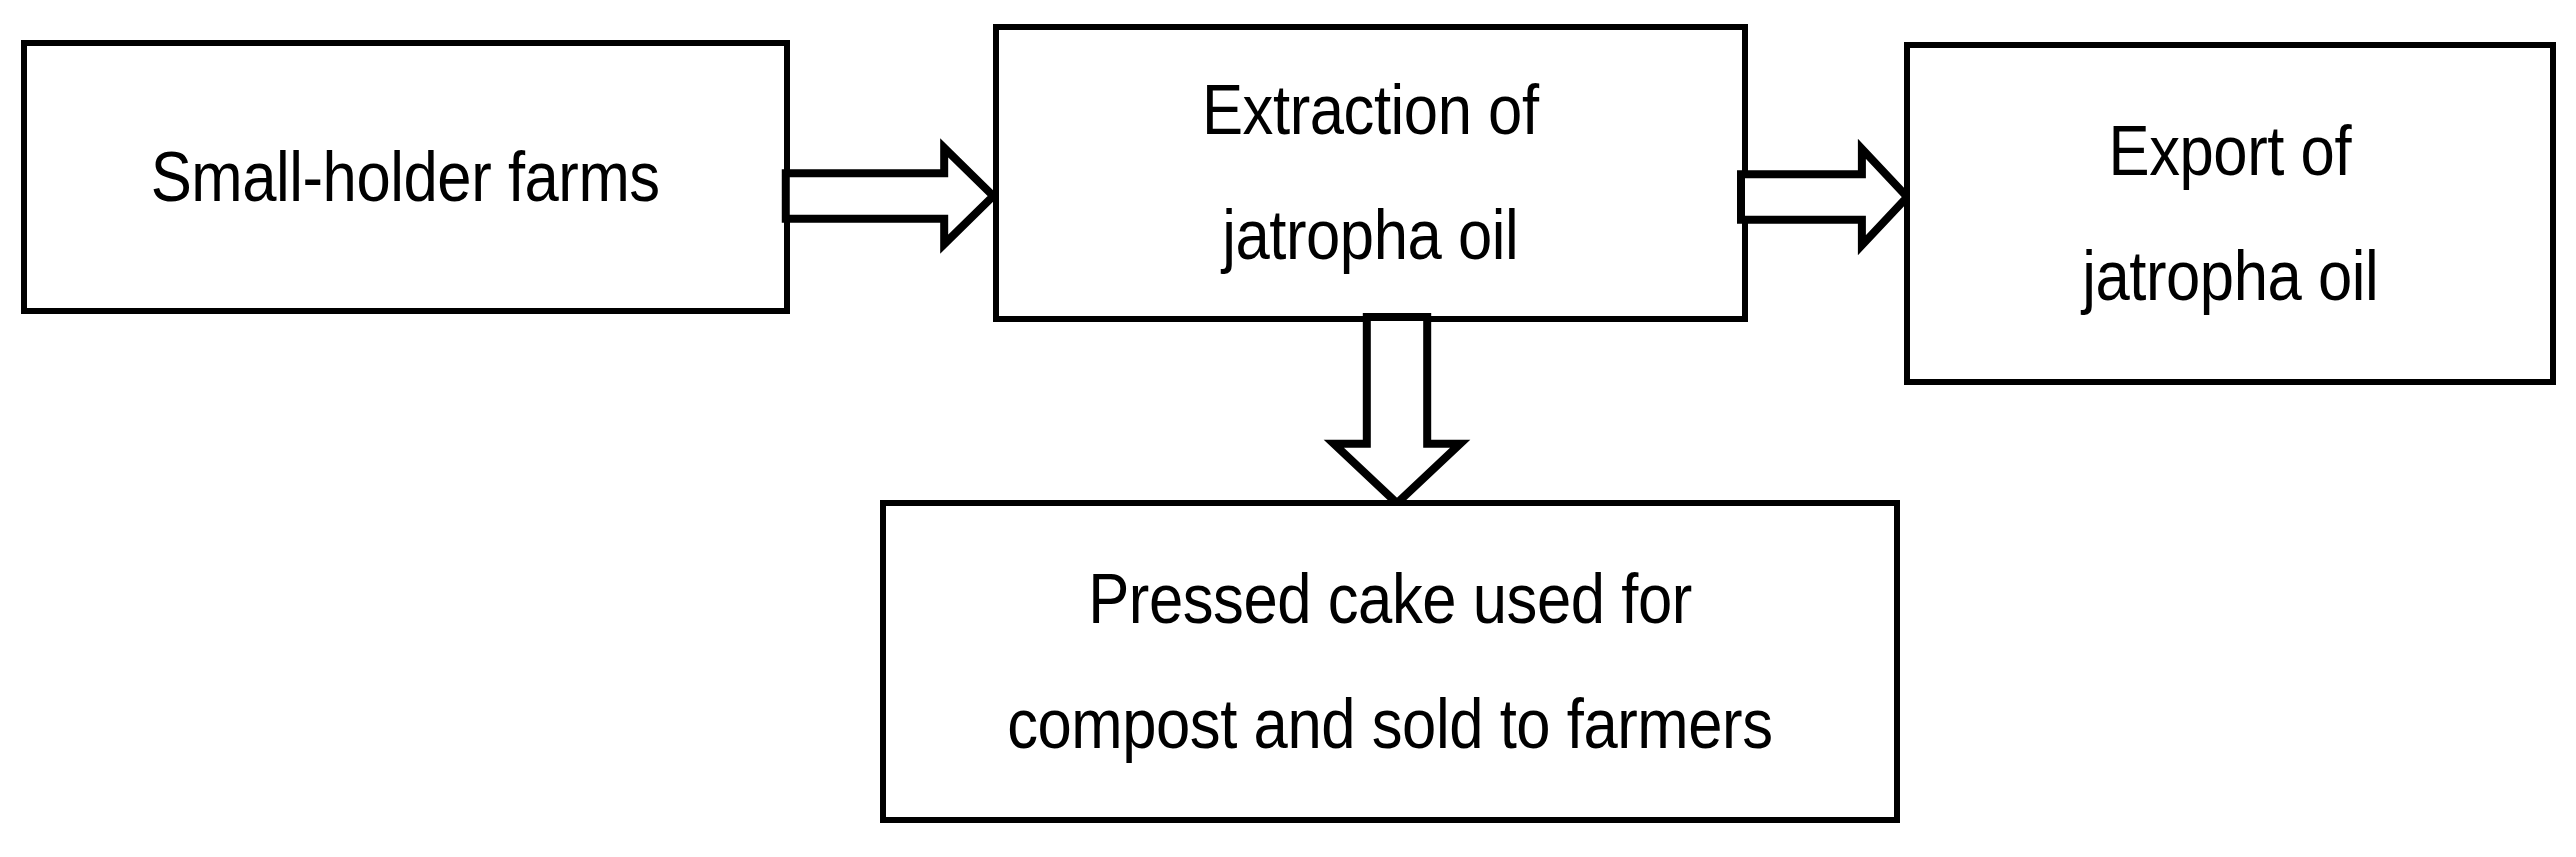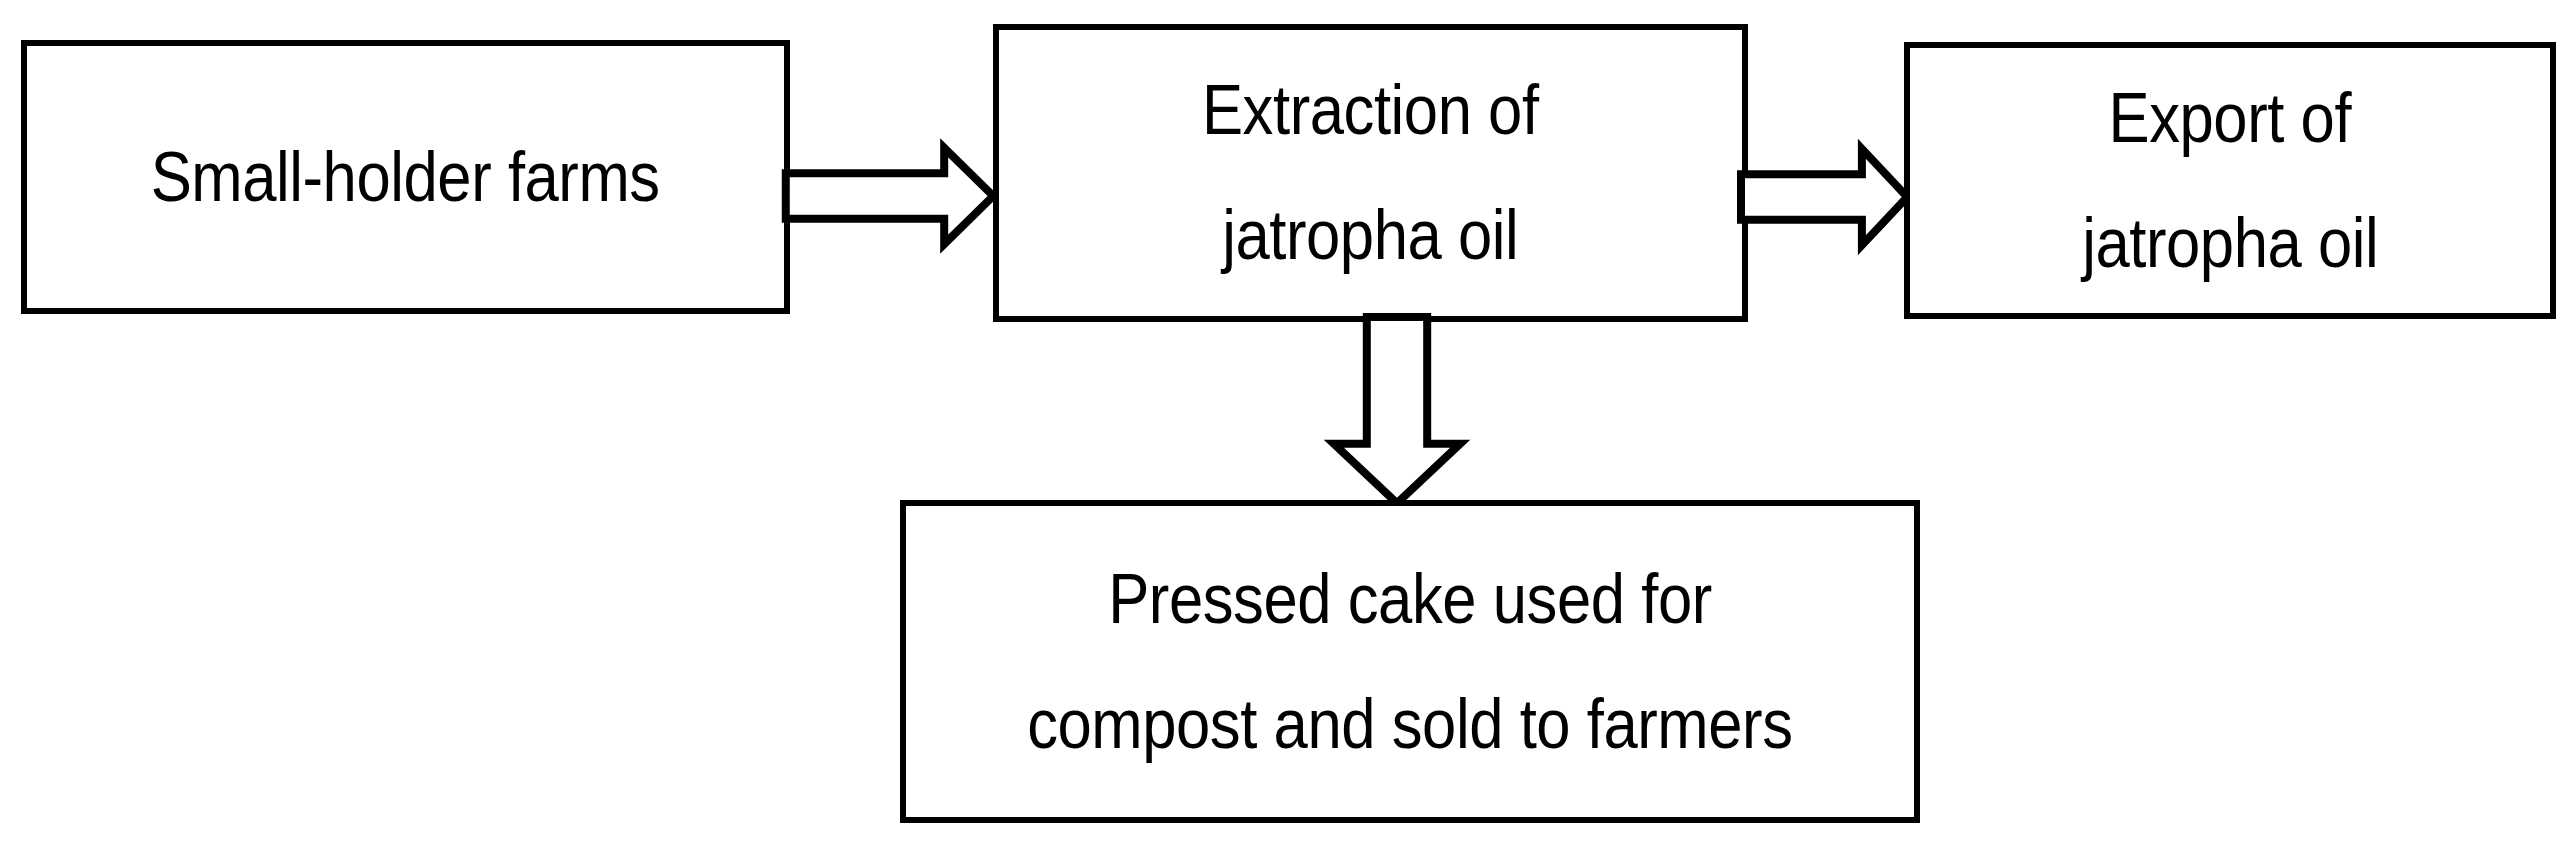--- a/index.html
+++ b/index.html
@@ -36,22 +36,22 @@
     transform: scaleX(0.88);
     transform-origin: center center;
   }
   .node.single .line {
     line-height: 85px;
   }
 
   
   #node-farms      { left: 21px;   top: 40px;  width: 769px;  height: 274px; justify-content: center; }
   #node-extraction { left: 993px; top: 24px;  width: 755px;  height: 298px; }
-  #node-export     { left: 1904px; top: 42px;  width: 652px;  height: 277px; }
-  #node-cake       { left: 880px;  top: 500px; width: 1020px; height: 323px; margin-left: 20px; }
+  #node-export     { left: 1904px; top: 42px;  width: 652px;  height: 343px; }
+  #node-cake       { left: 880px;  top: 500px; width: 1020px; height: 323px; }
 
   .arrow {
     position: absolute;
     overflow: visible;
   }
   .arrow svg { display: block; overflow: visible; }
   .arrow-shape {
     fill: #ffffff;
     stroke: #000000;
     stroke-width: 8;

